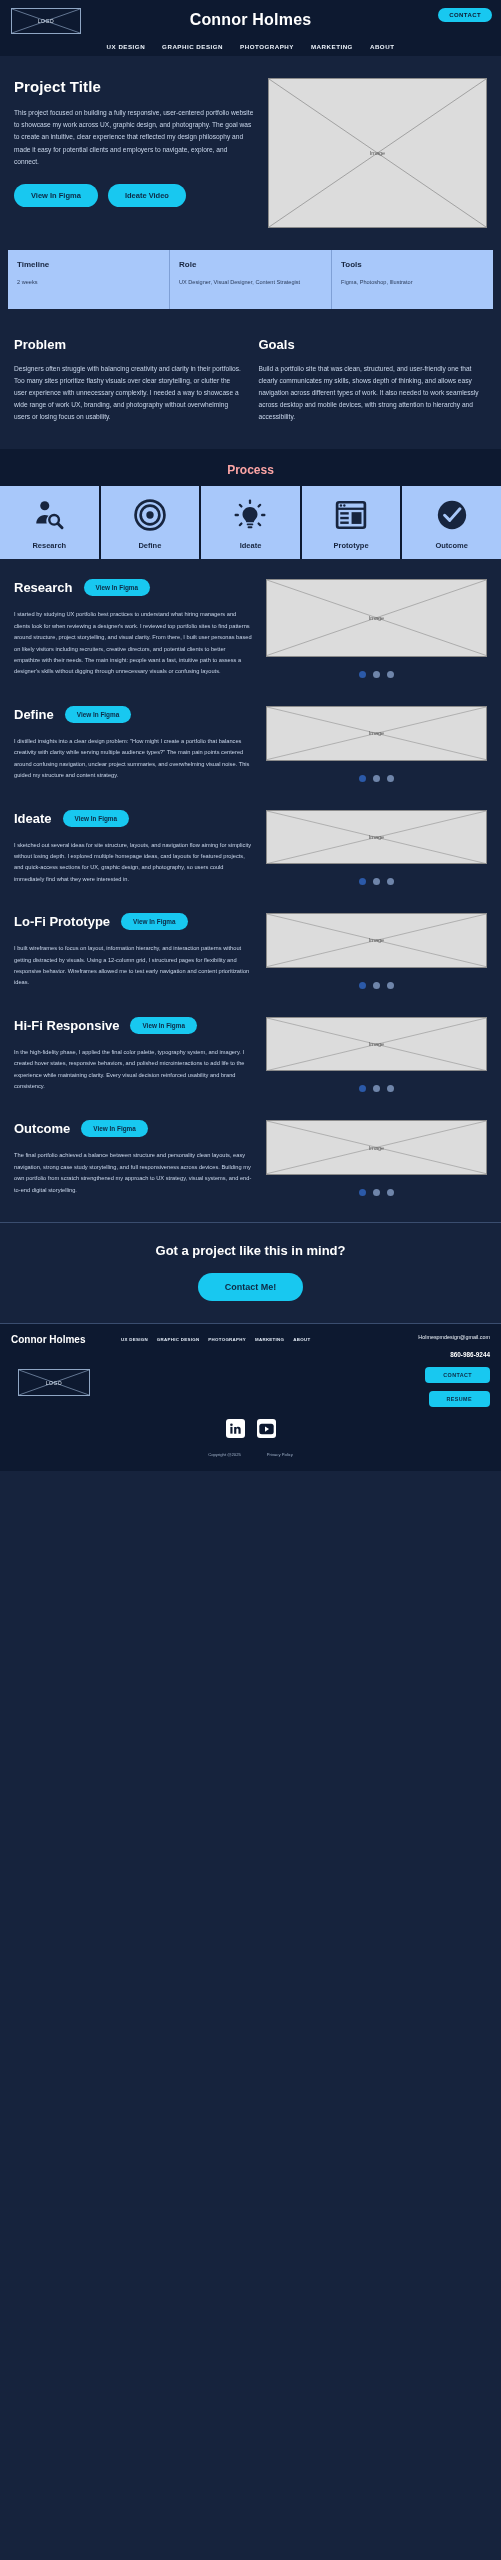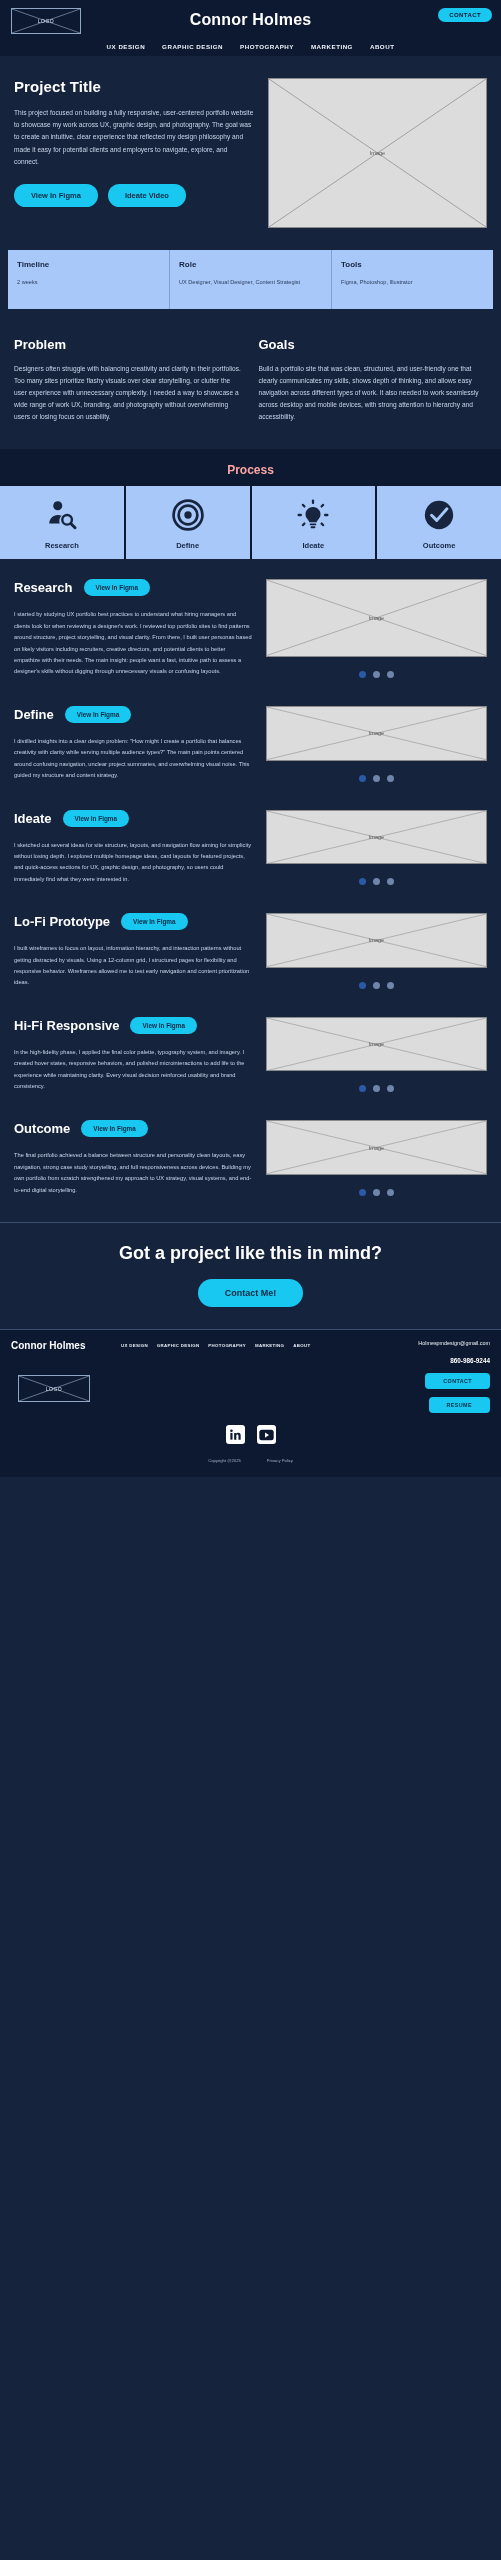--- a/index.html
+++ b/index.html
@@ -245,21 +245,21 @@
   .cta {
     background: var(--navy-mid);
     border-top: 1px solid #3a4d6f;
     border-bottom: 1px solid #3a4d6f;
     padding: 20px 0 22px 0;
     text-align: center;
     margin-top: 18px;
   }
   .cta h3 {
     color: #fff;
-    font-size: 18px;
+    font-size: 13px;
     font-weight: bold;
     margin-bottom: 15px;
   }
   .btn-cta {
     background: var(--cyan);
     color: #0d2a45;
     font-size: 9px;
     font-weight: bold;
     border: none;
     border-radius: 22px;
@@ -432,20 +432,33 @@
       <rect x="11.2" y="1.1" width="1.6" height="3.1" rx=".7" transform="rotate(90 12 12)"></rect>
       <rect x="11.2" y="1.1" width="1.6" height="3.1" rx=".7" transform="rotate(135 12 12)"></rect>
       <rect x="11.2" y="1.1" width="1.6" height="3.1" rx=".7" transform="rotate(225 12 12)"></rect>
       <rect x="11.2" y="1.1" width="1.6" height="3.1" rx=".7" transform="rotate(270 12 12)"></rect>
       <rect x="11.2" y="1.1" width="1.6" height="3.1" rx=".7" transform="rotate(315 12 12)"></rect>
     </svg>
     <div class="pstep-label">Ideate</div>
   </div>
   <div class="pstep">
     <svg width="34" height="34" viewBox="0 0 24 24">
+      <rect x="2.2" y="3" width="19.6" height="18" rx="1.4" fill="none" stroke="#17253f" stroke-width="1.9"></rect>
+      <line x1="2.2" y1="7.6" x2="21.8" y2="7.6" stroke="#17253f" stroke-width="1.6"></line>
+      <circle cx="4.9" cy="5.3" r=".85" fill="#17253f"></circle>
+      <circle cx="7.3" cy="5.3" r=".85" fill="#17253f"></circle>
+      <rect x="4.4" y="10" width="6" height="1.7" fill="#17253f"></rect>
+      <rect x="4.4" y="13.3" width="6" height="1.7" fill="#17253f"></rect>
+      <rect x="4.4" y="16.6" width="6" height="1.7" fill="#17253f"></rect>
+      <rect x="12.4" y="10" width="7" height="8.3" fill="#17253f"></rect>
+    </svg>
+    <div class="pstep-label">Prototype</div>
+  </div>
+  <div class="pstep">
+    <svg width="34" height="34" viewBox="0 0 24 24">
       <circle cx="12" cy="12" r="10" fill="#17253f"></circle>
       <path d="M6.8 12.2l3.6 3.6 7.2-8.2" fill="none" stroke="#a8c8fa" stroke-width="2.1" stroke-linecap="round" stroke-linejoin="round"></path>
     </svg>
     <div class="pstep-label">Outcome</div>
   </div>
 </div>
 
 <div id="case-sections">
     <div class="case">
       <div class="case-left">

